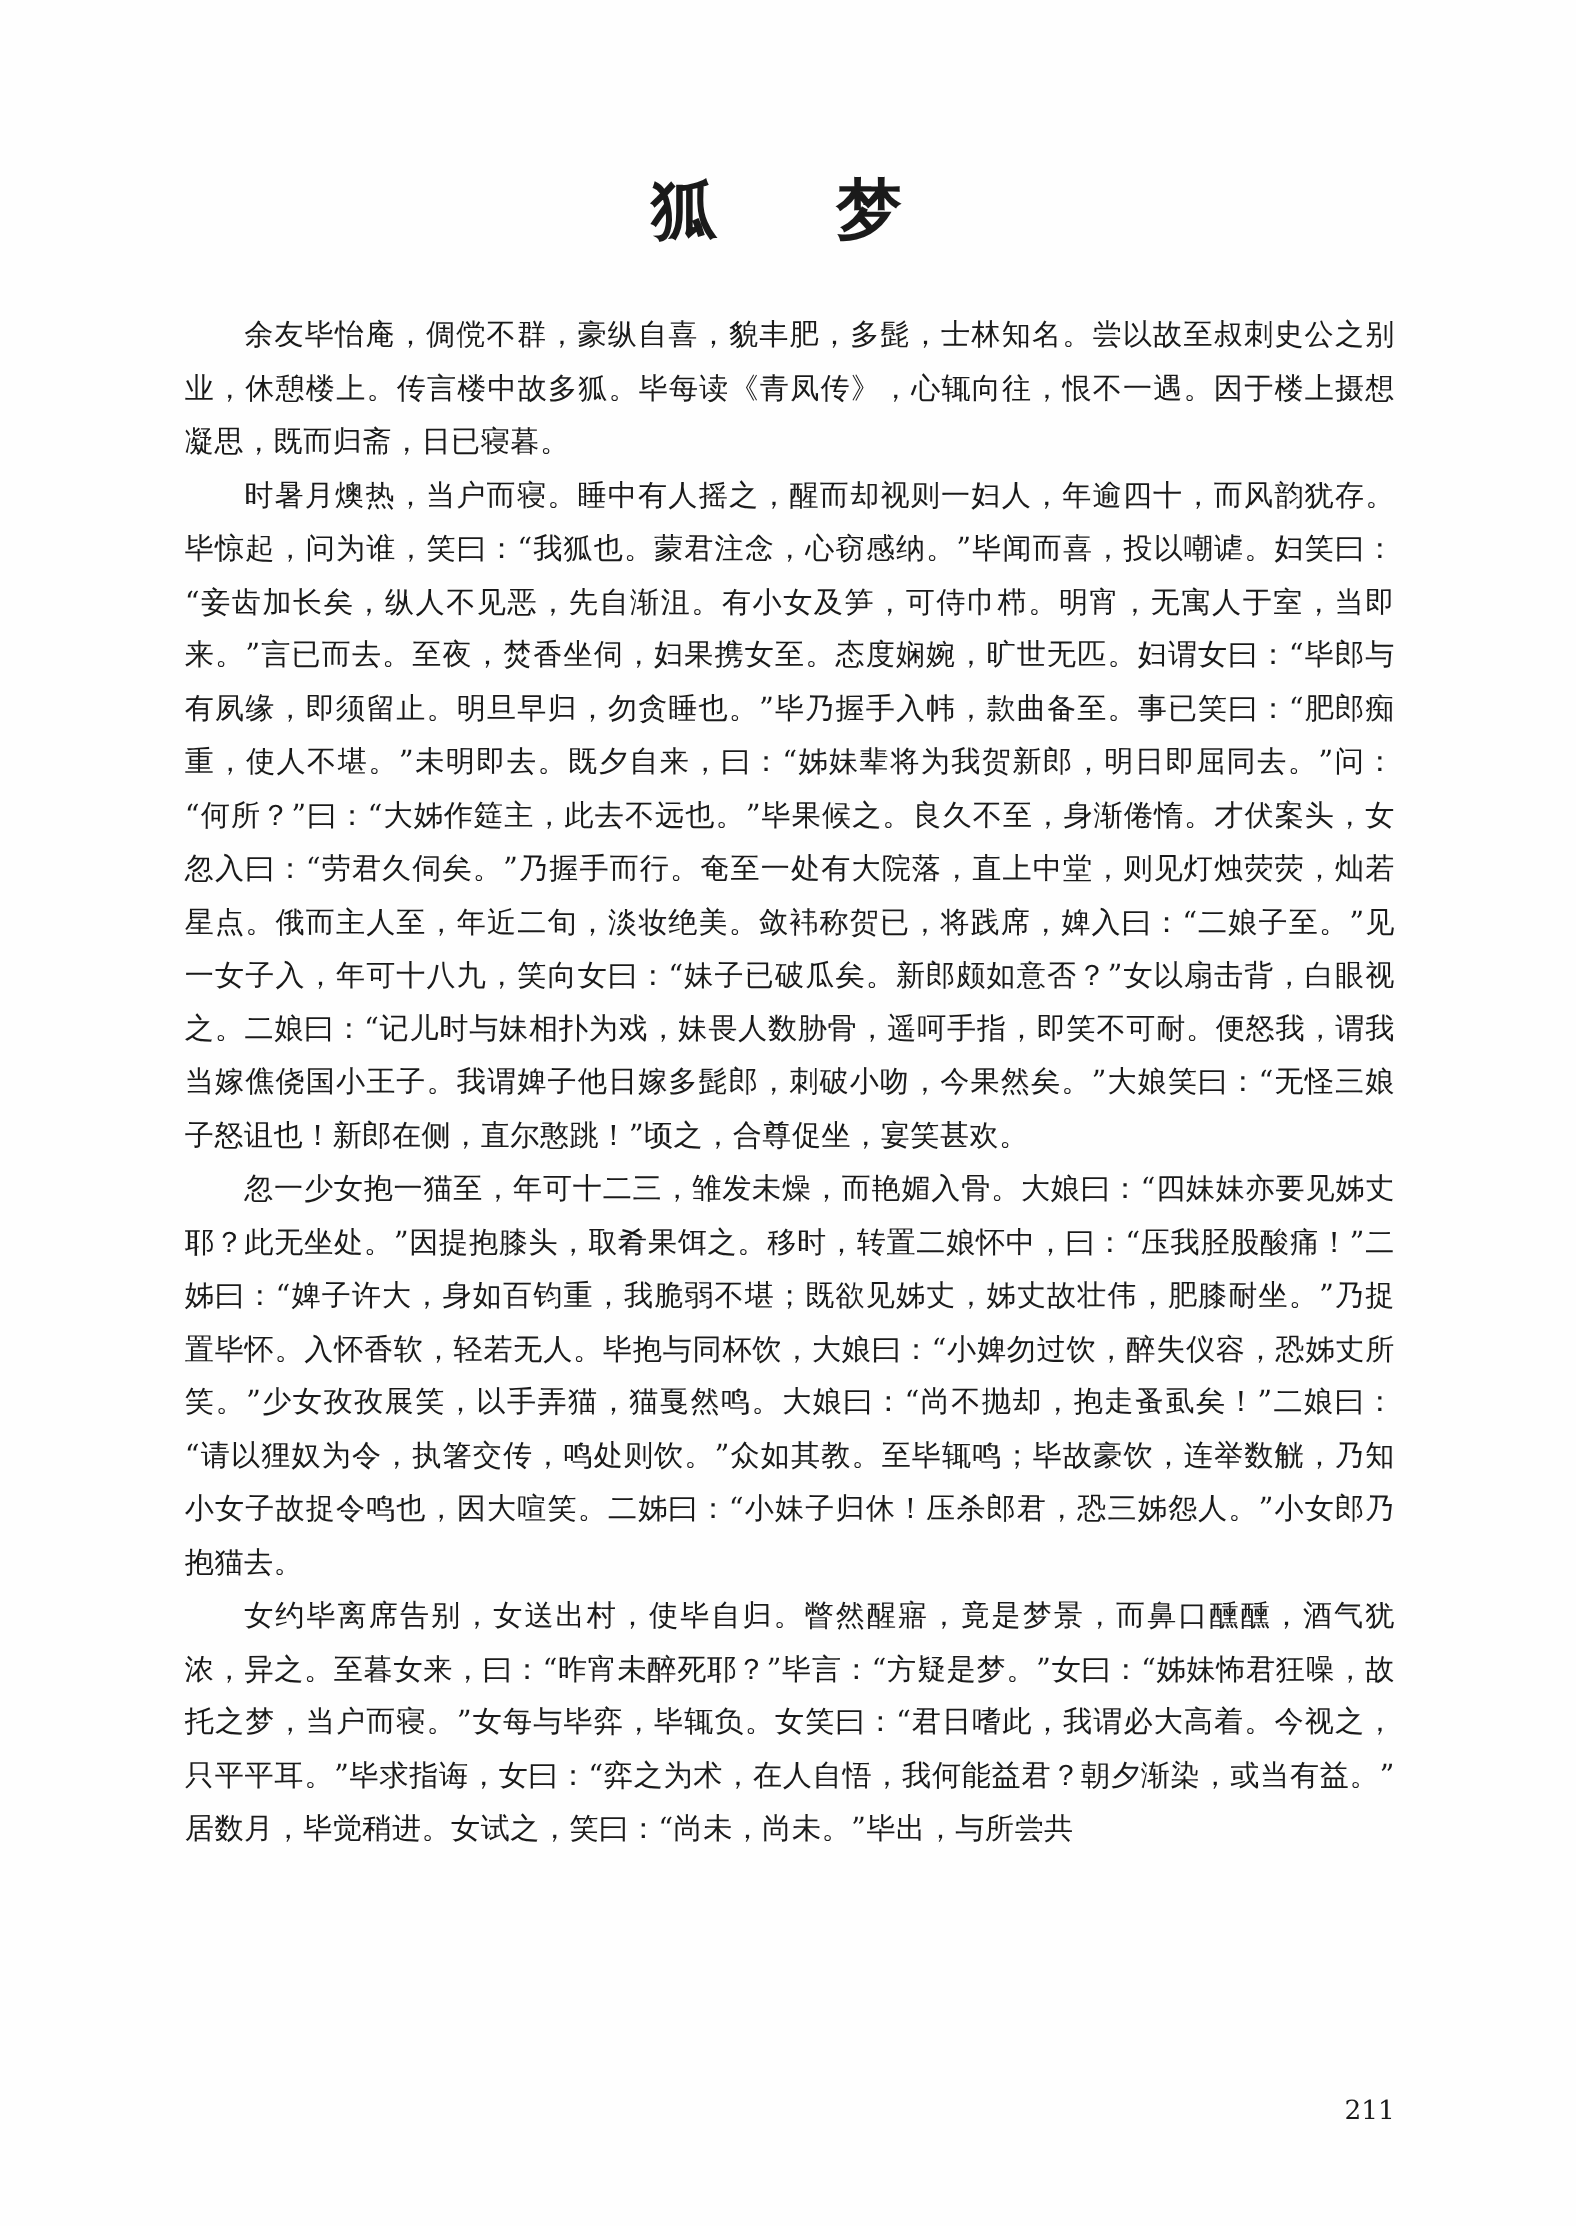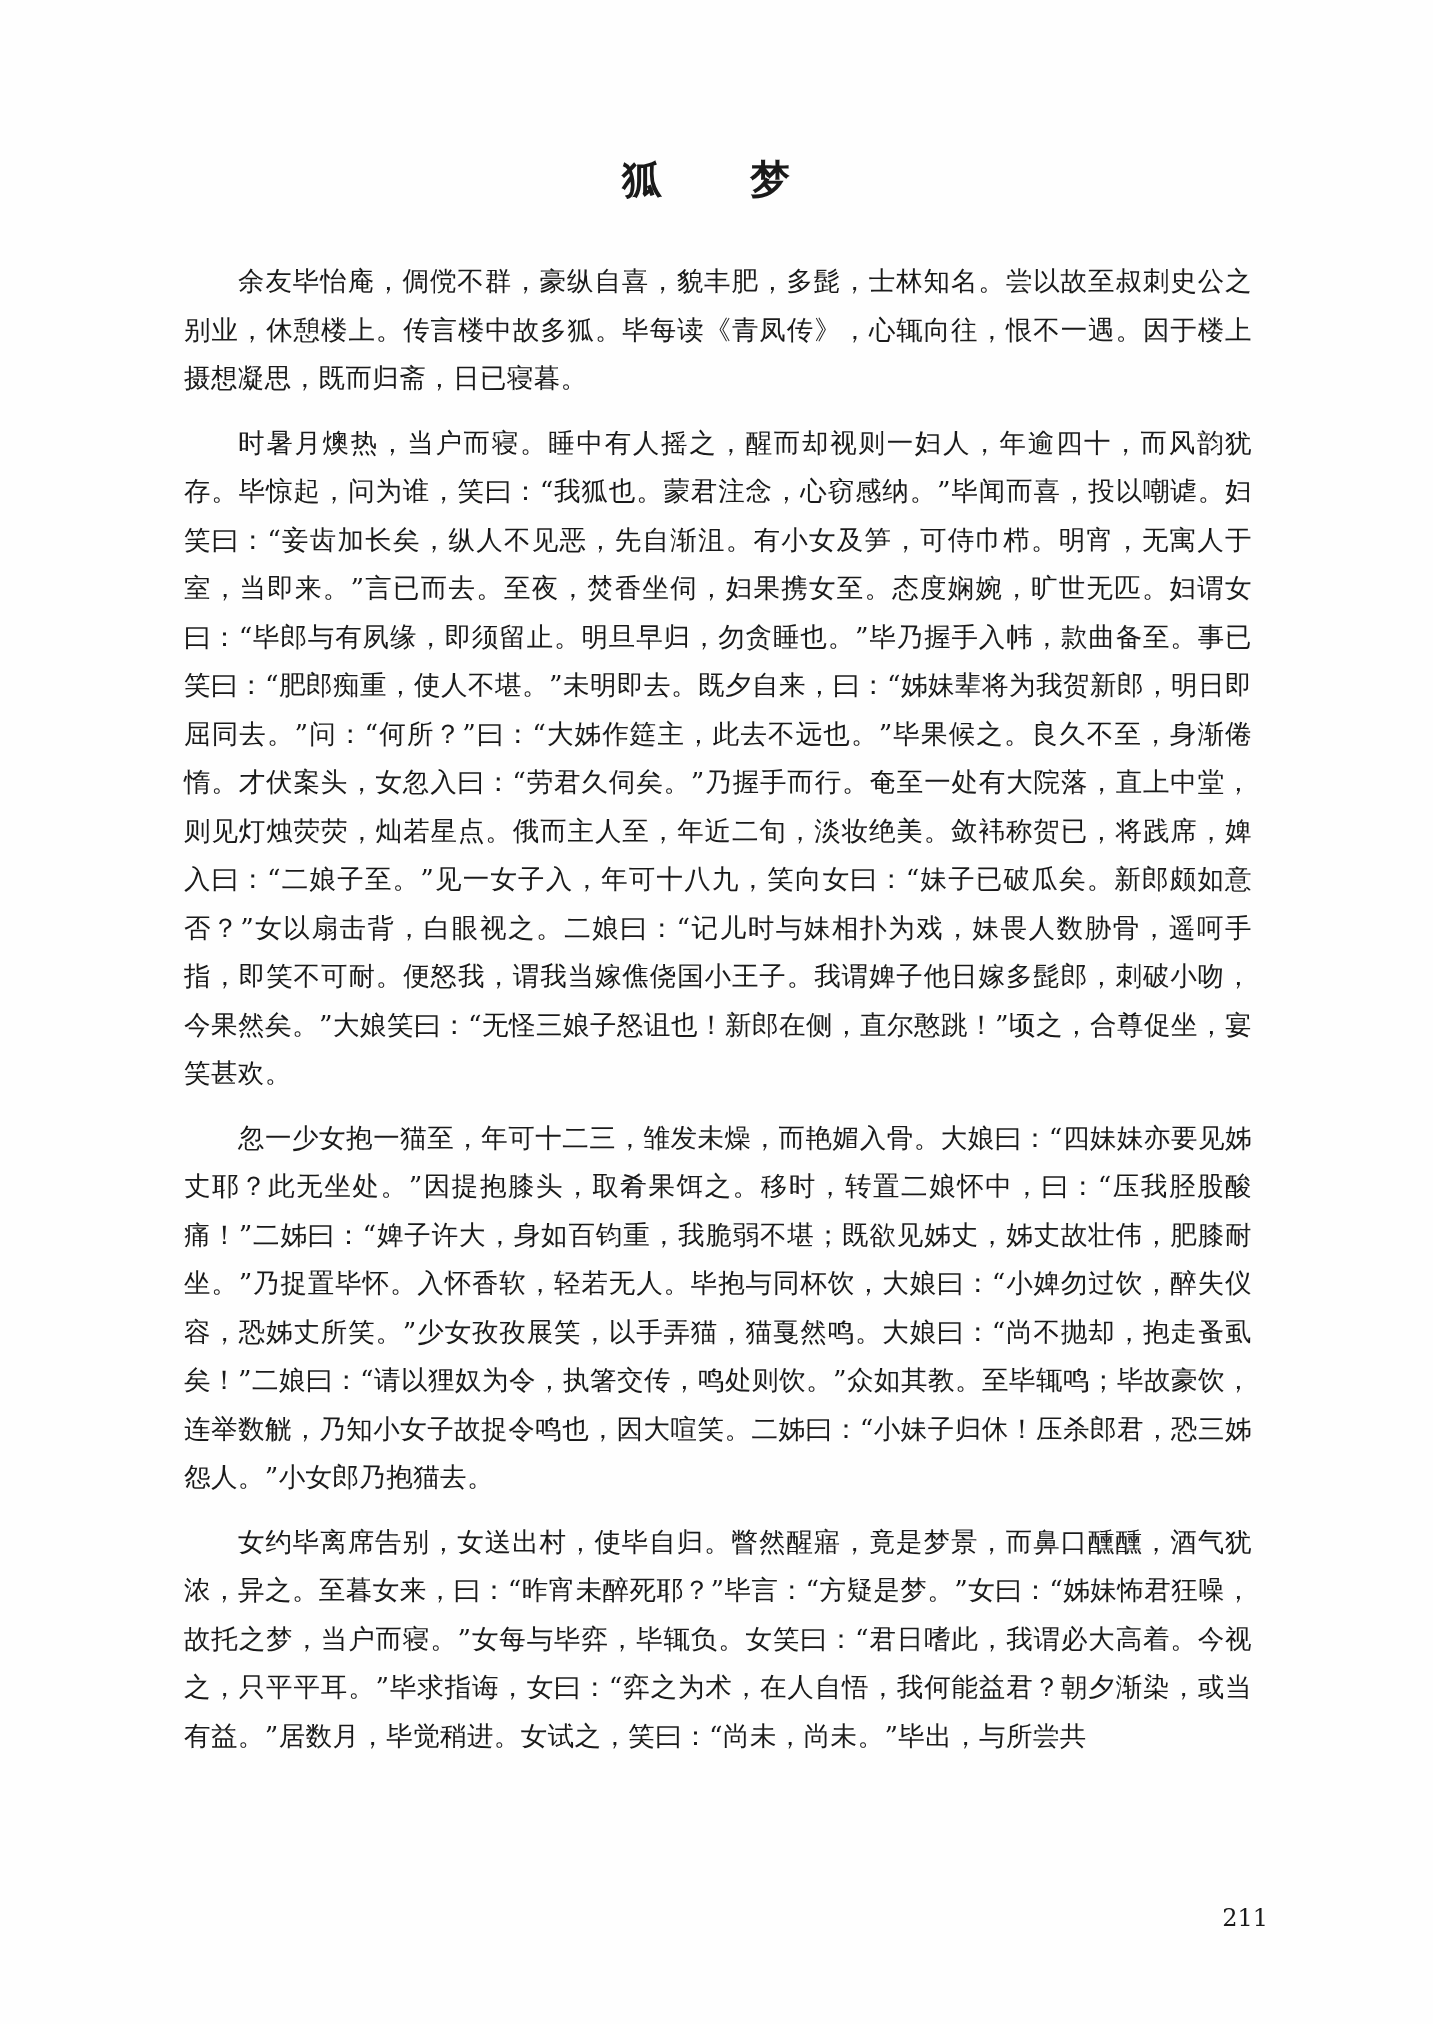--- a/index.html
+++ b/index.html
@@ -22,33 +22,33 @@
     overflow: hidden;
   }
   .content {
     position: absolute;
     left: 168px;
     top: 0;
     width: 1100px;
   }
   .title {
     text-align: center;
-    font-size: 40px;
+    font-size: 60px;
     font-weight: bold;
     letter-spacing: 24px;
     margin-top: 155px;
     margin-bottom: 0;
     line-height: 1.2;
     font-family: "DejaVu Serif", "Liberation Serif", serif;
   }
   .body-text {
     margin-top: 54px;
   }
   p.para {
-    margin: 16px;
+    margin: 0;
     font-size: 26.5px;
     line-height: 48.5px;
     text-align: justify;
     text-justify: inter-character;
     text-indent: 54px;
     letter-spacing: 0.4px;
     font-family: "DejaVu Serif", "Liberation Serif", serif;
   }
   p.para + p.para {
     margin-top: 0;

